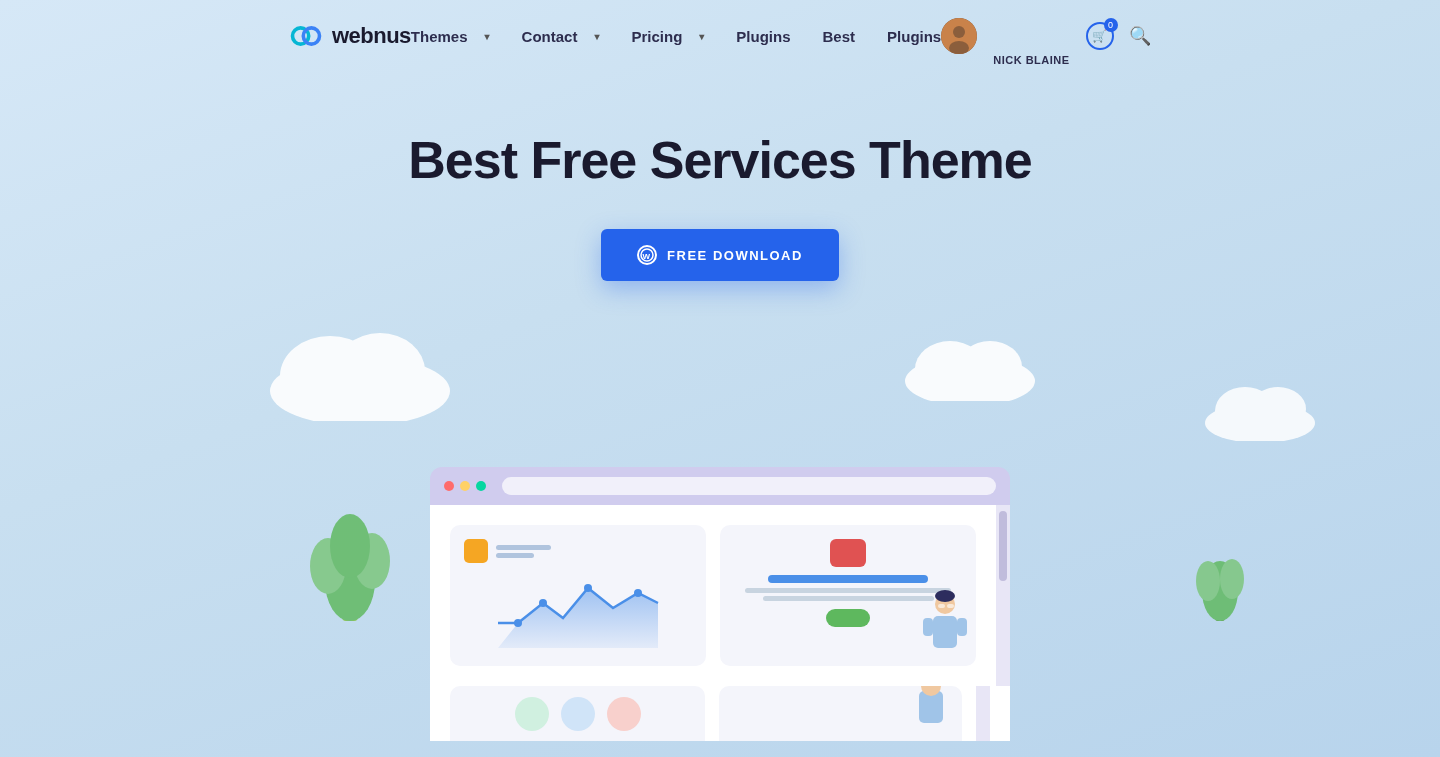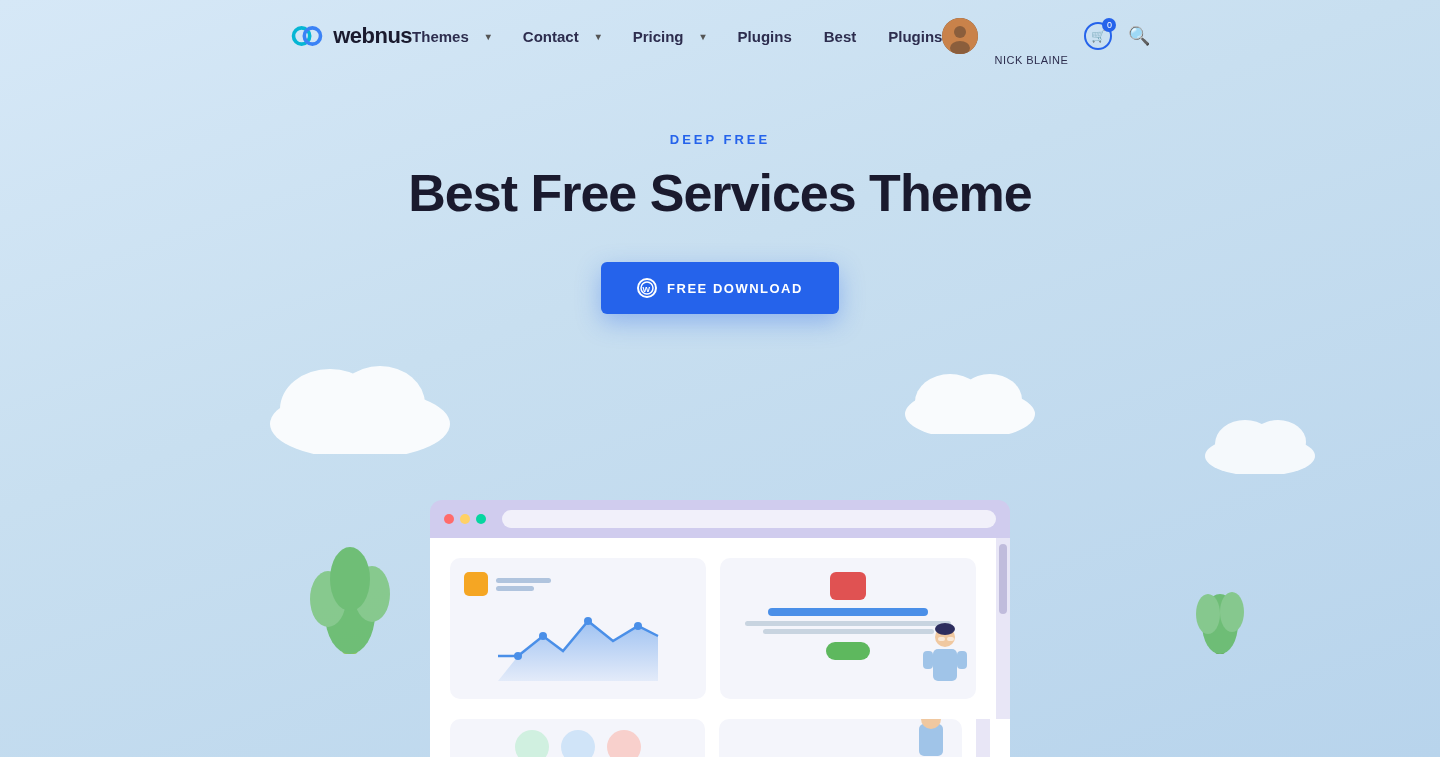--- a/index.html
+++ b/index.html
@@ -64,21 +64,21 @@
       height: 36px;
       border-radius: 50%;
       background: #8b5e3c;
       overflow: hidden;
       display: flex;
       align-items: center;
       justify-content: center;
     }
     .user-name {
       font-size: 11px;
-      font-weight: 400;
+      font-weight: 700;
       color: #2d2d4e;
       text-transform: uppercase;
       letter-spacing: 0.5px;
       margin-top: 48px;
     }
     .cart-icon {
       position: relative;
       cursor: pointer;
     }
     .cart-circle {
@@ -207,21 +207,20 @@
     <span class="user-name">NICK BLAINE</span>
     <div class="cart-icon">
       <div class="cart-circle">🛒</div>
       <div class="cart-badge">0</div>
     </div>
     <span class="search-icon">🔍</span>
   </div>
 </header>
 
 <section class="hero">
-  <div class="hero-tag">DEEP FREE</div>
   <h1 class="hero-title">Best Free Services Theme</h1>
   <button class="download-btn">
     <span class="wp-icon">
       <svg width="14" height="14" viewBox="0 0 14 14" xmlns="http://www.w3.org/2000/svg">
         <circle cx="7" cy="7" r="6" fill="none" stroke="white" stroke-width="1.5"></circle>
         <text x="7" y="11" text-anchor="middle" fill="white" font-size="8" font-weight="bold">W</text>
       </svg>
     </span>
     <span>FREE DOWNLOAD</span>
   </button>

